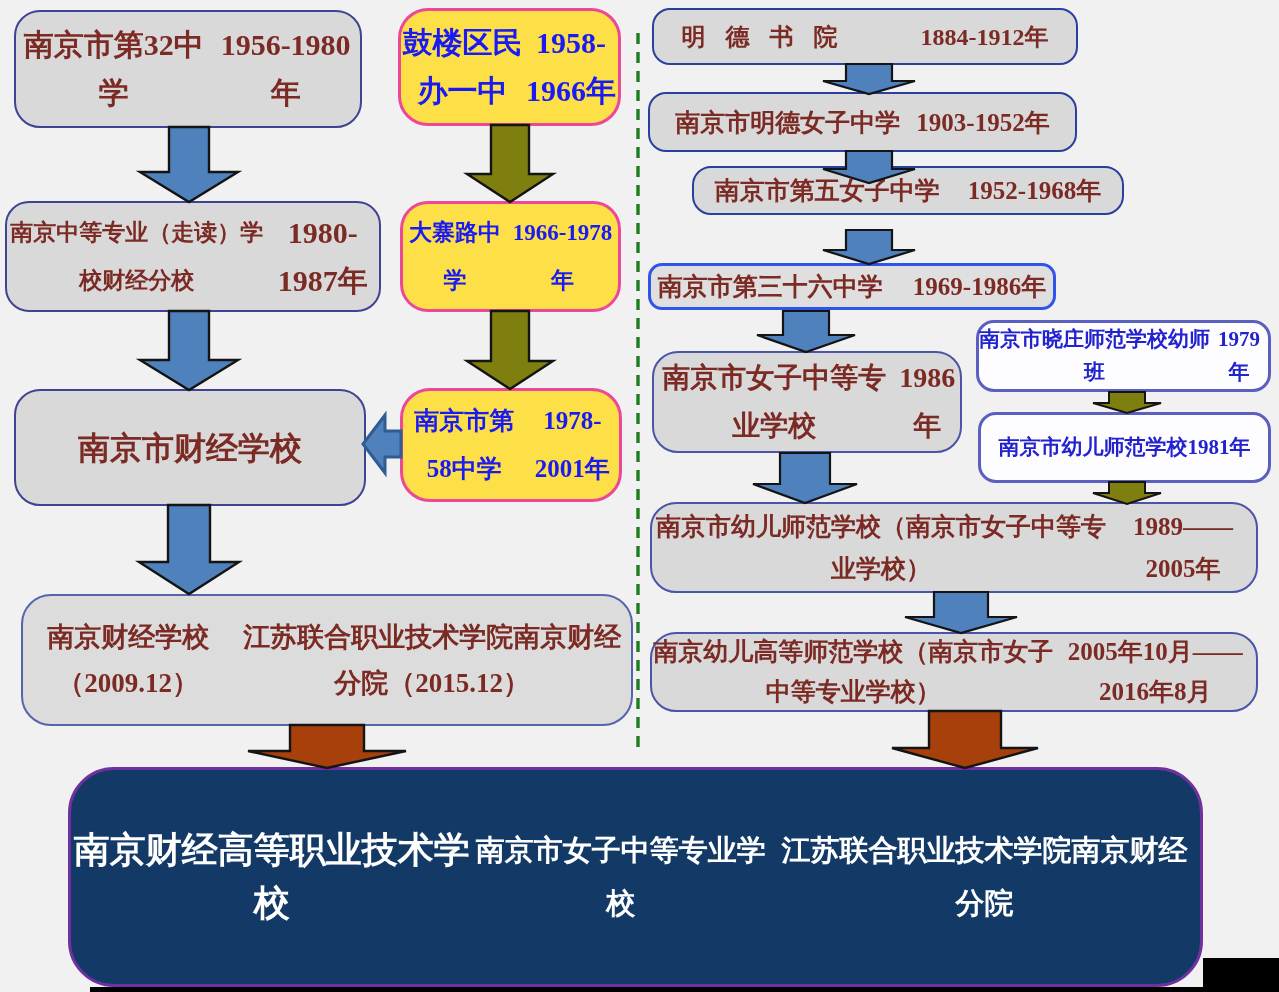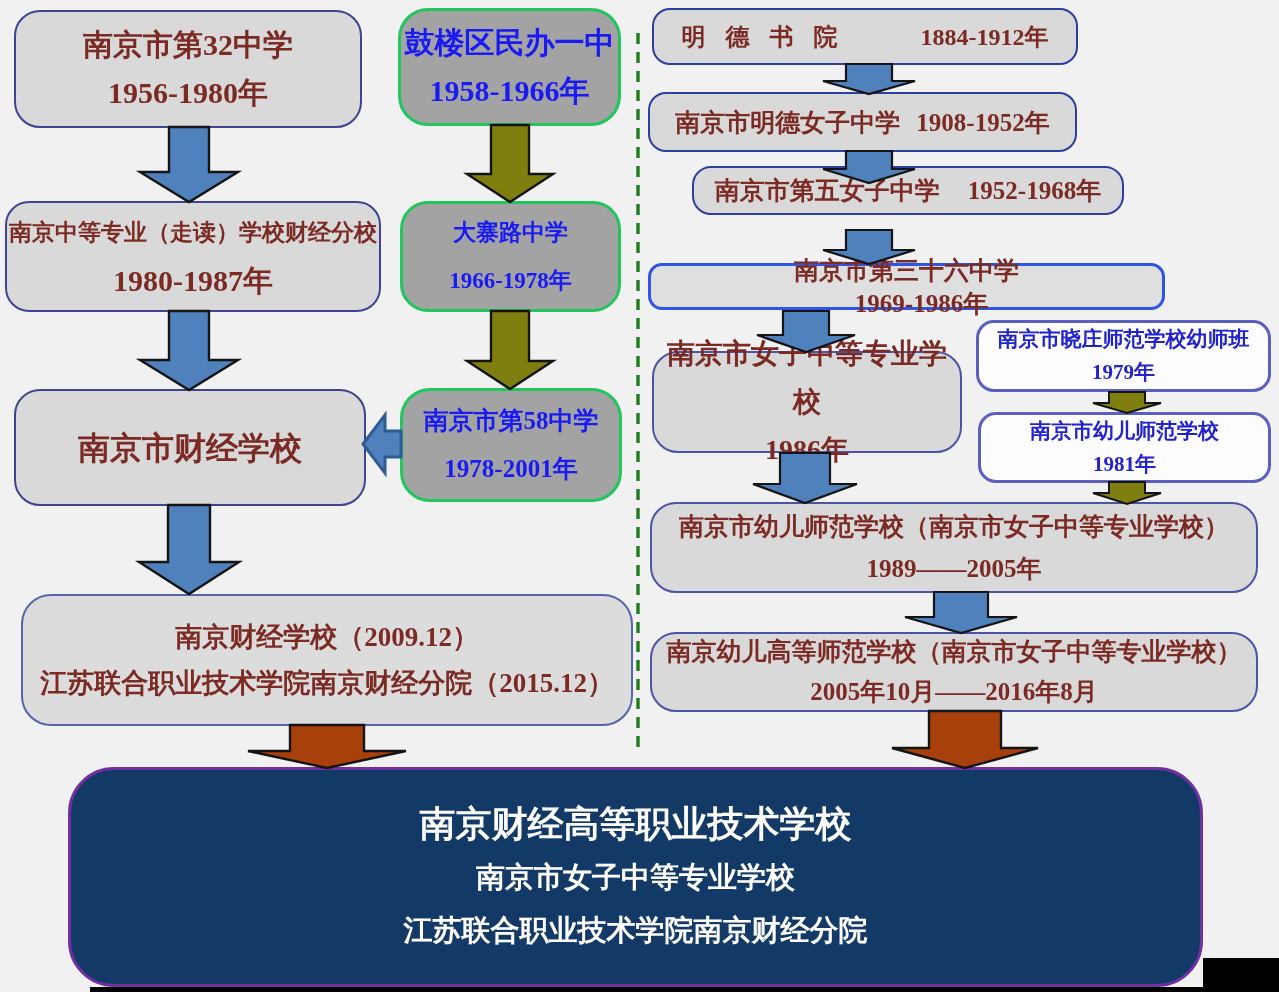--- a/index.html
+++ b/index.html
@@ -6,33 +6,33 @@
   #canvas{
     position:relative;
     width:1279px;height:992px;
     background:#f2f1f1;
     overflow:hidden;
     font-family:"Liberation Serif","DejaVu Serif",serif;
     font-weight:bold;
   }
   .box{
     position:absolute;
-    display:flex;flex-direction:column;
+    display:flex;
     justify-content:center;align-items:center;
     text-align:center;
     box-sizing:border-box;
     z-index:1;
   }
   .row{flex-direction:row;}
   .gray-a{background:#d9d9d9;border:2px solid #3f4492;color:#7b2a24;}
   .gray-a4{background:#dcdcdc;border:2px solid #5565ab;color:#7b2a24;}
   .gray-c{background:#d9d9d9;border:2px solid #2b3f9e;color:#7b2a24;}
   .gray-c4{background:#dfdfdf;border:3px solid #2f55e8;color:#7b2a24;}
   .gray-e{background:#d9d9d9;border:2px solid #4a55a8;color:#7b2a24;}
-  .cyan{background:#a3a3a3;border:3px solid #22c55e;color:#1a1af2;}
+  .cyan{background:#fde047;border:3px solid #ec4899;color:#1a1af2;}
   .white{background:#fdfdff;border:3px solid #5a5fc0;color:#2222cf;}
   .navy{background:#133a66;border:3px solid #7030a0;color:#ffffff;}
   .spaced{letter-spacing:20px;}
   #arrows{position:absolute;left:0;top:0;z-index:3;pointer-events:none;}
   .blackpatch{position:absolute;background:#000;z-index:0;}
 </style>
 </head>
 <body>
 
 <div id="canvas">
@@ -74,29 +74,29 @@
     <div>1978-2001年</div>
   </div>
 
   <div class="box gray-c row" style="left:652px;top:8px;width:426px;height:57px;border-radius:18px;font-size:24px;gap:35px;">
     <span class="spaced">明德书院</span>
     <span style="margin-left:28px;">1884-1912年</span>
   </div>
 
   <div class="box gray-c row" style="left:648px;top:92px;width:429px;height:60px;border-radius:18px;font-size:25px;">
     <span>南京市明德女子中学</span>
-    <span style="margin-left:16px;">1908-1952年</span>
+    <span style="margin-left:16px;">1903-1952年</span>
   </div>
 
   <div class="box gray-c row" style="left:648px;top:166px;width:432px;height:49px;border-radius:19px;font-size:25px;margin-left:44px;">
     <span>南京市第五女子中学</span>
     <span style="margin-left:28px;">1952-1968年</span>
   </div>
 
-  <div class="box gray-c4 row" style="left:648px;top:263px;width:517px;height:47px;border-radius:14px;font-size:25px;flex-direction:column;">
+  <div class="box gray-c4 row" style="left:648px;top:263px;width:408px;height:47px;border-radius:14px;font-size:25px;">
     <span>南京市第三十六中学</span>
     <span style="margin-left:30px;">1969-1986年</span>
   </div>
 
   <div class="box gray-e" style="left:652px;top:351px;width:310px;height:102px;border-radius:26px;font-size:28px;line-height:48px;">
     <div>南京市女子中等专业学校</div>
     <div>1986年</div>
   </div>
 
   <div class="box white" style="left:976px;top:320px;width:295px;height:72px;border-radius:18px;font-size:21px;line-height:33px;">

